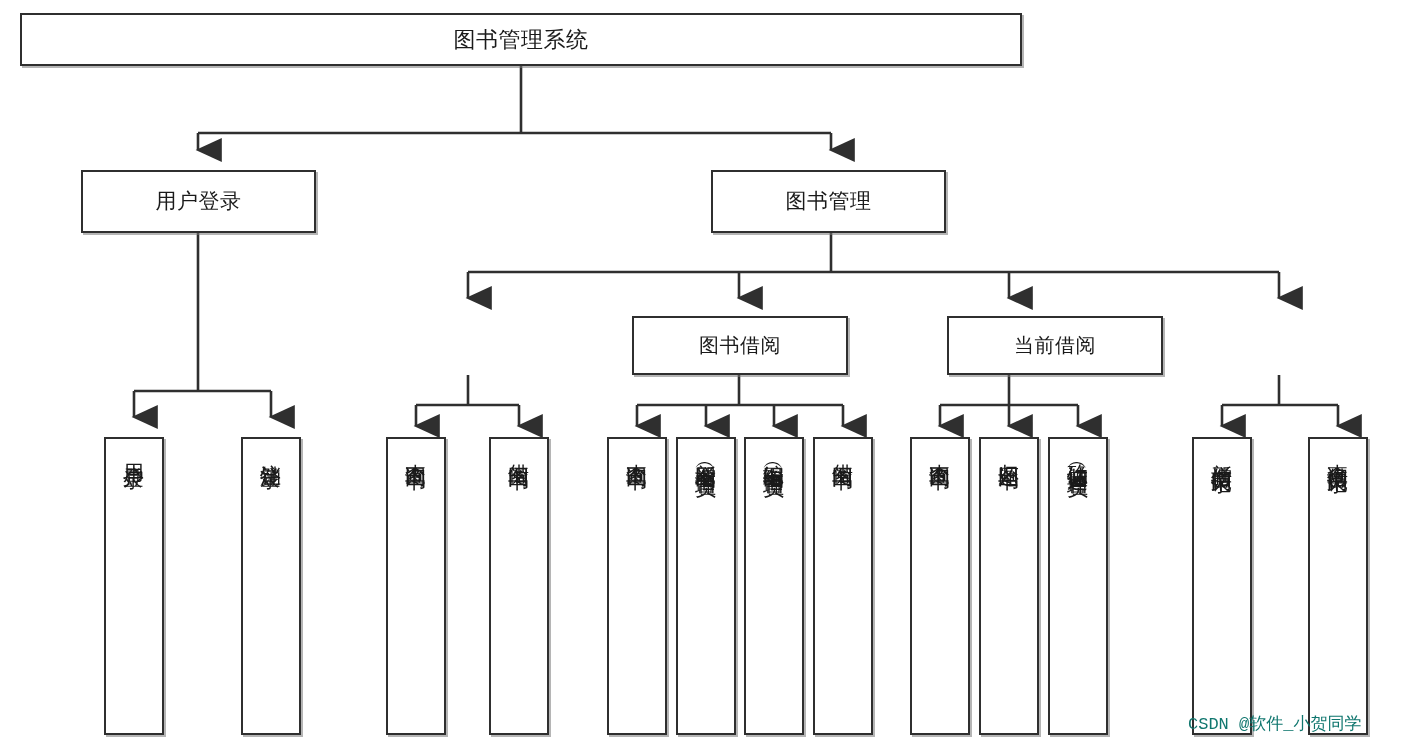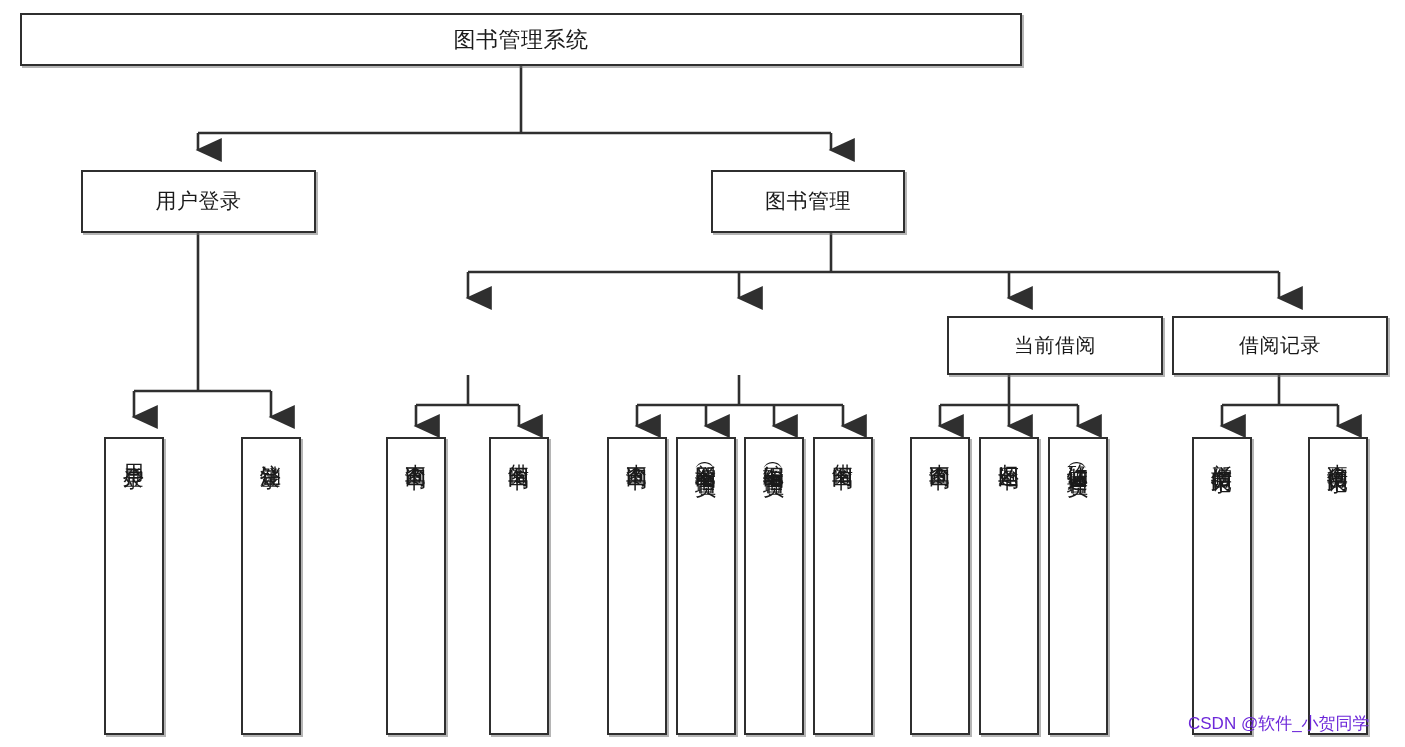--- a/index.html
+++ b/index.html
@@ -66,24 +66,24 @@
     letter-spacing: 2px;
     line-height: 1;
     white-space: nowrap;
     text-align: start;
   }
   .watermark {
     position: absolute;
     left: 1188px;
     top: 712px;
     font-size: 17px;
-    color: #6d28d9;
+    color: #0f766e;
     white-space: nowrap;
     z-index: 5;
-    font-family: Liberation Sans, sans-serif;
+    font-family: Liberation Mono, monospace;
   }
 </style>
 </head>
 <body>
 
 <div id="diagram">
 
   <svg id="connector-layer" viewBox="0 0 1405 747" width="1405" height="747" xmlns="http://www.w3.org/2000/svg">
     <defs>
       <marker id="arrow" viewBox="0 0 12 12" refX="6" refY="10" markerWidth="11" markerHeight="11" orient="auto-start-reverse">
@@ -136,33 +136,33 @@
   </svg>
 
   <div class="node root horiz" style="left:20px; top:13px; width:1002px; height:53px;">
     <span class="node-label">图书管理系统</span>
   </div>
 
   <div class="node horiz" style="left:81px; top:170px; width:235px; height:63px;">
     <span class="node-label">用户登录</span>
   </div>
 
-  <div class="node horiz" style="left:711px; top:170px; width:194px; height:63px;">
+  <div class="node horiz" style="left:711px; top:170px; width:235px; height:63px;">
     <span class="node-label">图书管理</span>
   </div>
 
 
+  <div class="node level3 horiz" style="left:632px; top:316px; width:216px; height:59px;">
+    <span class="node-label">图书借阅</span>
+  </div>
 
   <div class="node level3 horiz" style="left:902px; top:316px; width:216px; height:59px;margin-left:45px;">
     <span class="node-label">当前借阅</span>
   </div>
 
-  <div class="node level3 horiz" style="left:1172px; top:316px; width:216px; height:59px;">
-    <span class="node-label">借阅记录</span>
-  </div>
 
   <div class="node leaf" style="left:104px; top:437px; width:60px; height:298px;">
     <span class="node-label">用户登录</span>
   </div>
 
   <div class="node leaf" style="left:241px; top:437px; width:60px; height:298px;">
     <span class="node-label">注销登录</span>
   </div>
 
   <div class="node leaf" style="left:386px; top:437px; width:60px; height:298px;">

